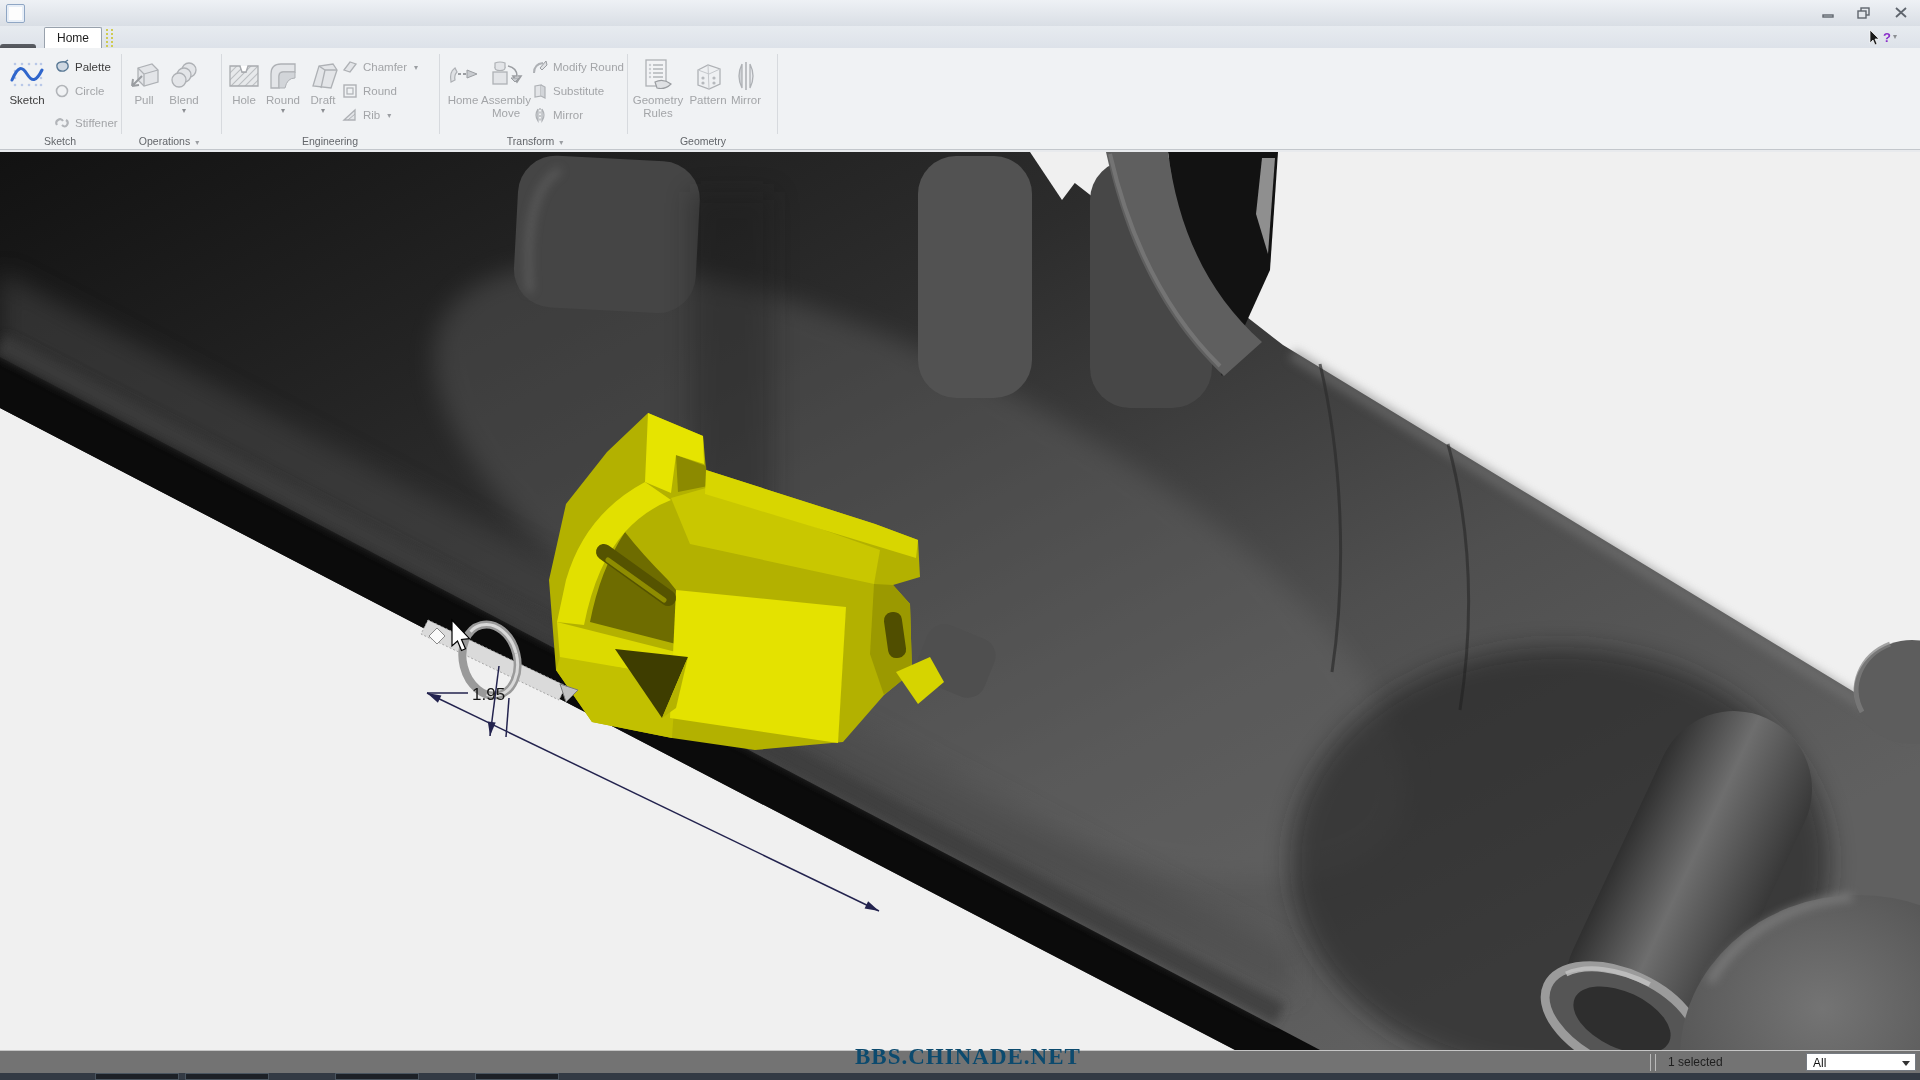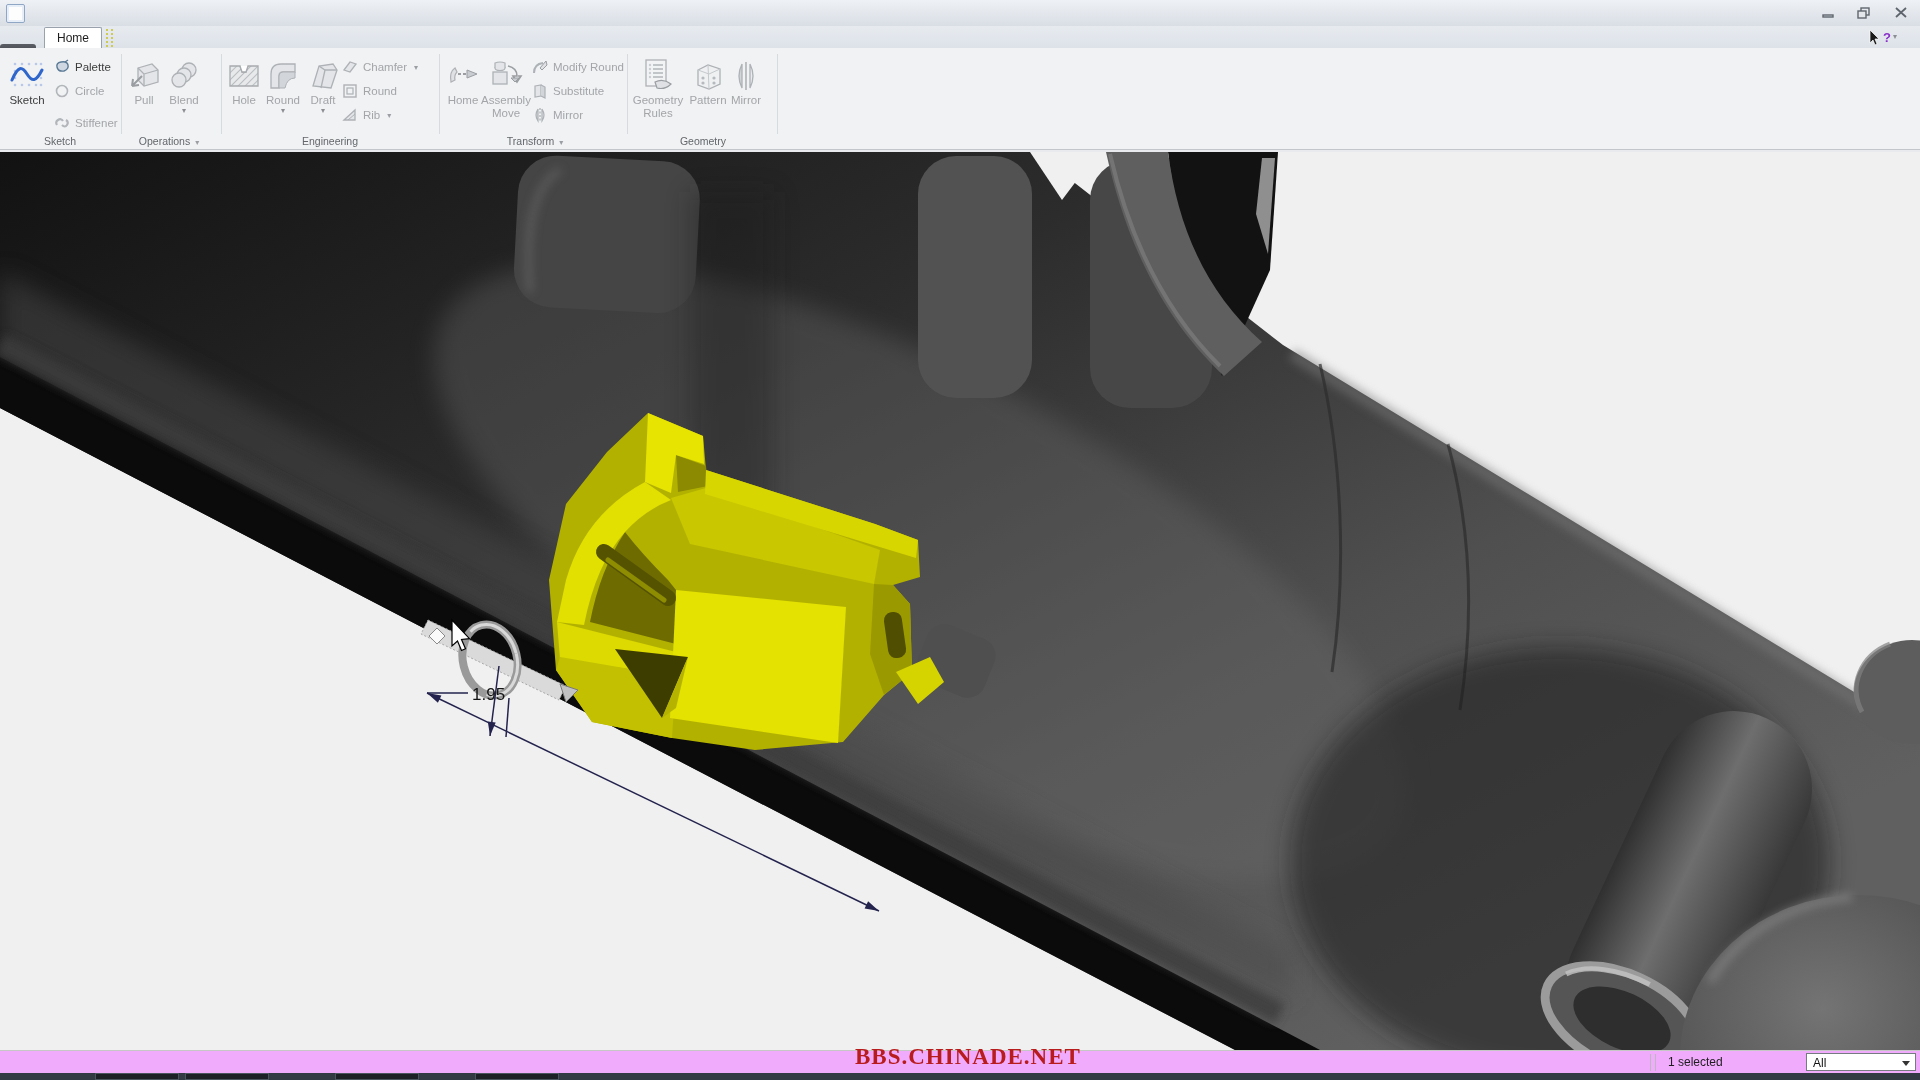--- a/index.html
+++ b/index.html
@@ -28,21 +28,21 @@
   .btn-large{text-align:center;font-size:11.5px;line-height:13px;color:#3d3d3d;cursor:default;}
   .btn-large .ic{margin:0 auto 2px auto;width:34px;height:40px;display:flex;align-items:flex-end;justify-content:center;}
   .btn-small{height:22px;display:flex;align-items:center;gap:5px;font-size:11.5px;color:#3d3d3d;cursor:default;white-space:nowrap;}
   .disabled{color:#a3a5a8 !important;text-align:center;}
   .grp-label{bottom:2px;font-size:10.5px;color:#63666a;text-align:center;white-space:nowrap;}
   .caret{font-size:8px;color:#8b8e92;line-height:8px;}
   .caret-inline{font-size:8px;color:#9b9ea2;margin-left:2px;}
   
   #viewport{left:0;top:152px;width:1920px;height:898px;background:#f0f0f0;}
   
-  #statusbar{left:0;top:1050px;width:1920px;height:23px;background:#f0abfc;border-top:1px solid #c6c6c6;}
+  #statusbar{left:0;top:1050px;width:1920px;height:23px;background:#737373;border-top:1px solid #c6c6c6;}
   #sb-sep{left:1650px;top:3px;height:17px;width:4px;border-left:1px solid #b9b9b9;border-right:1px solid #b9b9b9;}
   #sb-selected{left:1668px;top:4px;font-size:12px;color:#1e1e1e;}
   #sb-combo{left:1806px;top:2px;width:110px;height:18px;background:#fff;border:1px solid #767b82;
     font-size:12px;color:#111;line-height:18px;padding-left:6px;box-sizing:border-box;}
   #sb-combo-caret{right:5px;top:7px;width:0;height:0;border-left:4px solid transparent;
     border-right:4px solid transparent;border-top:5px solid #333;position:absolute;}
   
   #bottomstrip{left:0;top:1073px;width:1920px;height:7px;background:#333a44;}
   .tb-item{top:0;height:5px;background:#1d2127;border:1px solid #4a5560;}
   
@@ -435,21 +435,21 @@
       <polygon points="879,759 864.6,756.5 868.1,749.3"></polygon>
       <polygon points="490,584 495.7,570.6 487.8,569.6"></polygon>
     </g>
   </g>
   <text x="472" y="548" font-size="17" fill="#141414" stroke="none">1.95</text>
 
   <path d="M452,468 l0,26 l5.5,-5 l4,9.5 l4,-1.8 l-4,-9.2 l8,-0.8 Z" fill="#ffffff" stroke="#000" stroke-width="1.2"></path>
 </svg>
 </div>
 
-<div id="watermark" class="abs" style="color: #b91c1c;">BBS.CHINADE.NET</div>
+<div id="watermark" class="abs" style="color: #0c4a6e;">BBS.CHINADE.NET</div>
 
 <div id="statusbar" class="abs">
   <div id="sb-sep" class="abs"></div>
   <div id="sb-selected" class="abs">1 selected</div>
   <div id="sb-combo" class="abs">
     <span>All</span>
     <span id="sb-combo-caret"></span>
   </div>
 </div>
 

